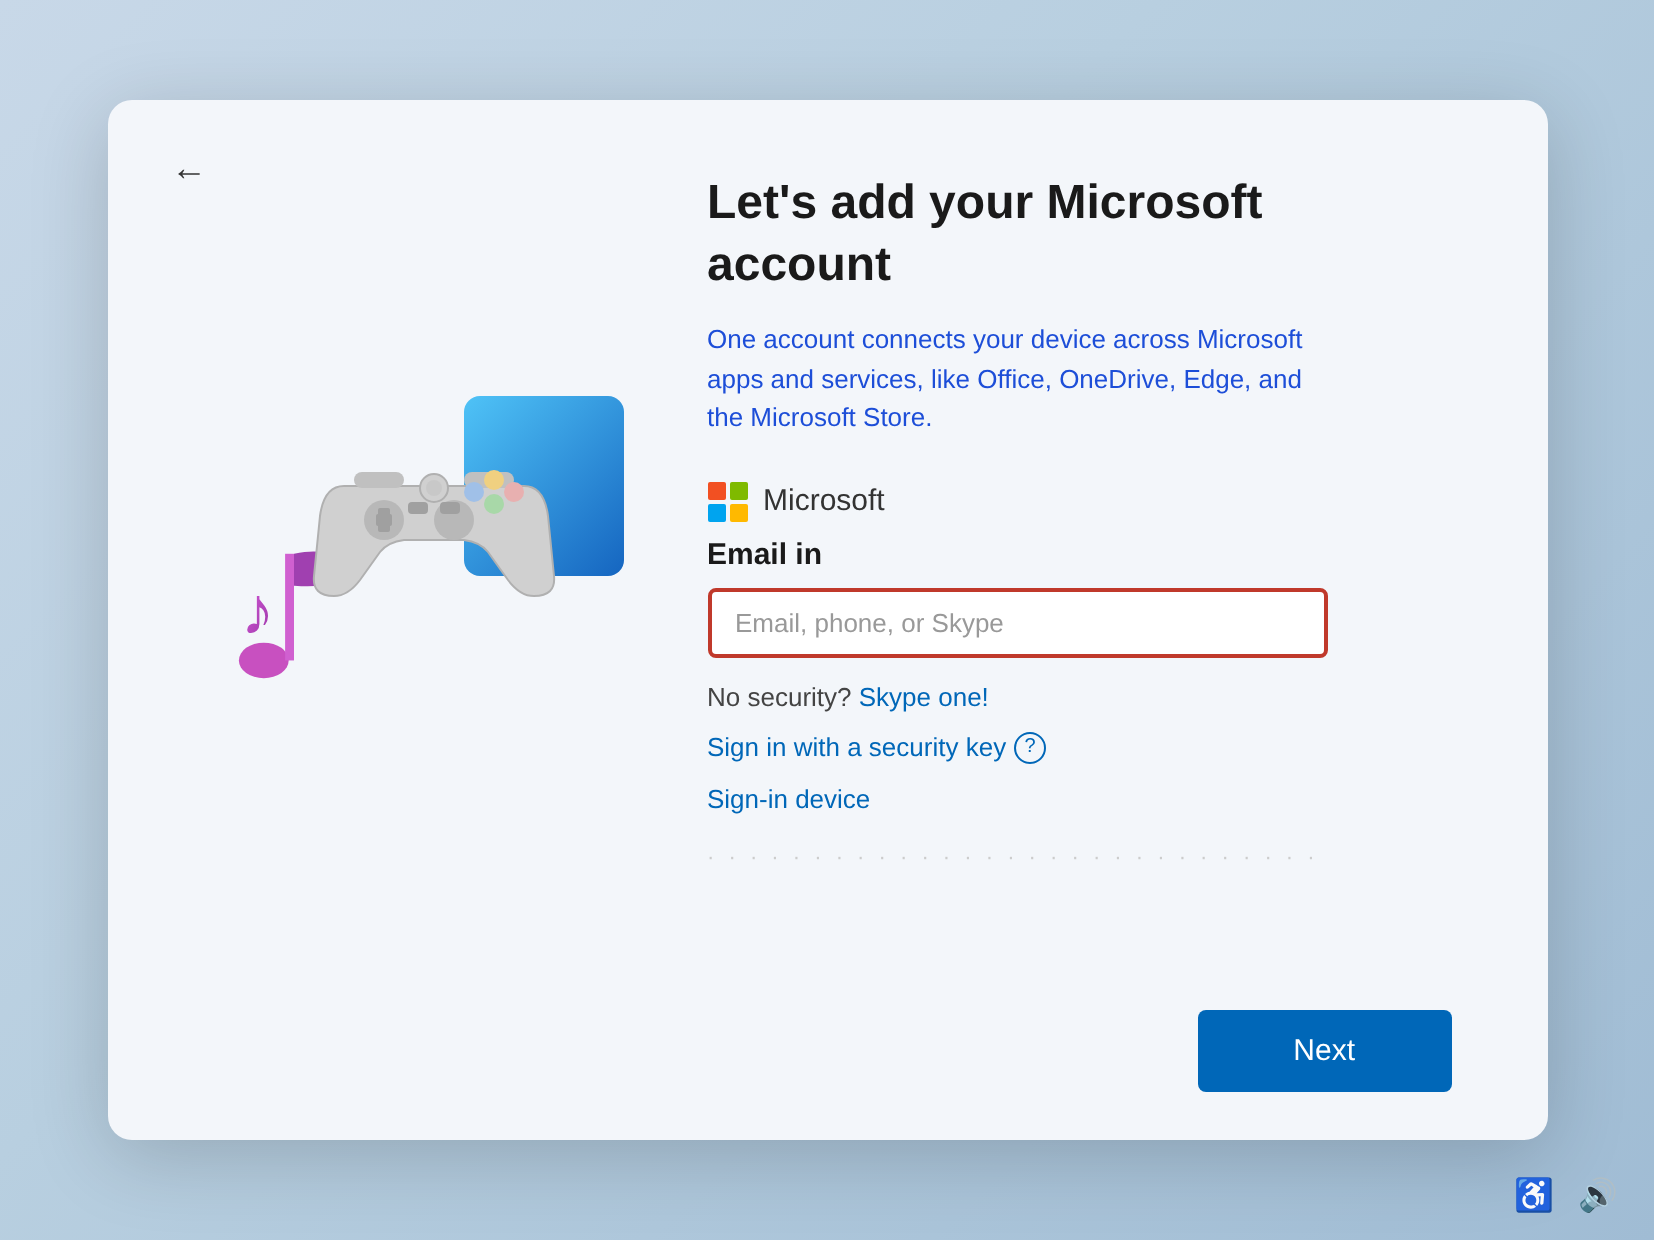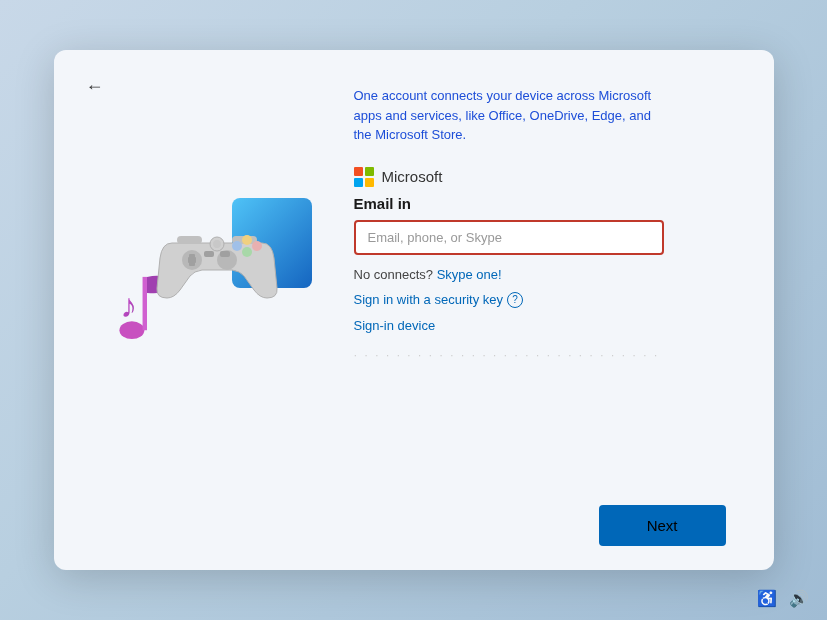--- a/index.html
+++ b/index.html
@@ -222,21 +222,21 @@
     
     .dialog-footer {
       display: flex;
       justify-content: flex-end;
       padding: 16px 48px 24px 48px;
       border-top: none;
     }
 
     .next-btn {
       background: #0067b8;
-      color: #000000;
+      color: #ffffff;
       border: none;
       border-radius: 4px;
       padding: 12px 48px;
       font-size: 15px;
       font-weight: 500;
       cursor: pointer;
       font-family: 'Segoe UI', Arial, sans-serif;
     }
 
     
@@ -306,38 +306,39 @@
           <rect x="52" y="43" width="10" height="6" rx="2" fill="#a0a0a0"></rect>
           <rect x="68" y="43" width="10" height="6" rx="2" fill="#a0a0a0"></rect>
 
           <circle cx="65" cy="36" r="7" fill="#d0d0d0" stroke="#b0b0b0" stroke-width="1"></circle>
           <circle cx="65" cy="36" r="4" fill="#c8c8c8"></circle>
         </svg>
       </div>
     </div>
 
     <div class="right-panel">
+      <h1 class="page-title">Let's add your Microsoft account</h1>
       <p class="page-desc">One account connects your device across Microsoft apps and services, like Office, OneDrive, Edge, and the Microsoft Store.</p>
 
       <div class="microsoft-logo">
         <div class="ms-grid">
           <span class="ms-red"></span>
           <span class="ms-green"></span>
           <span class="ms-blue"></span>
           <span class="ms-yellow"></span>
         </div>
         <span class="ms-name">Microsoft</span>
       </div>
 
       <div class="sign-in-label">Email in</div>
 
       <input type="text" class="email-input" placeholder="Email, phone, or Skype" style="">
 
       <div class="no-account">
-        <span>No connects?</span>
+        <span>No security?</span>
         <a href="#">Skype one!</a>
       </div>
 
       <div class="security-key-row">
         <a href="#" class="security-key-link">Sign in with a security key</a>
         <span class="help-circle">?</span>
       </div>
 
       <div class="sign-in-options-row">
         <a href="#" class="sign-in-options-link">Sign-in device</a>

